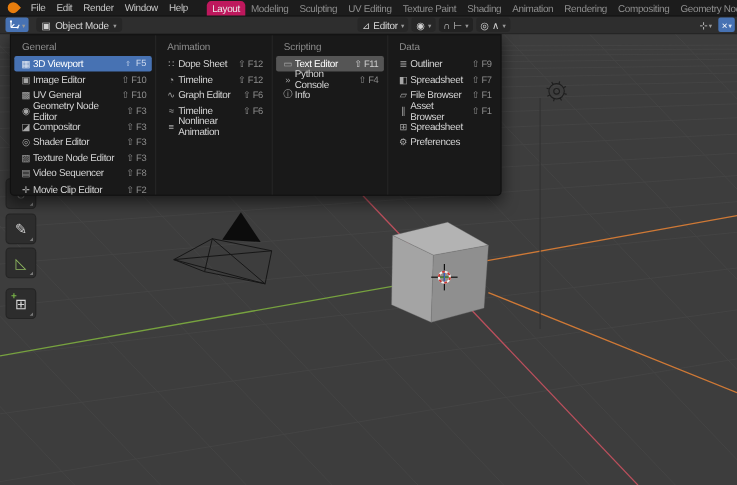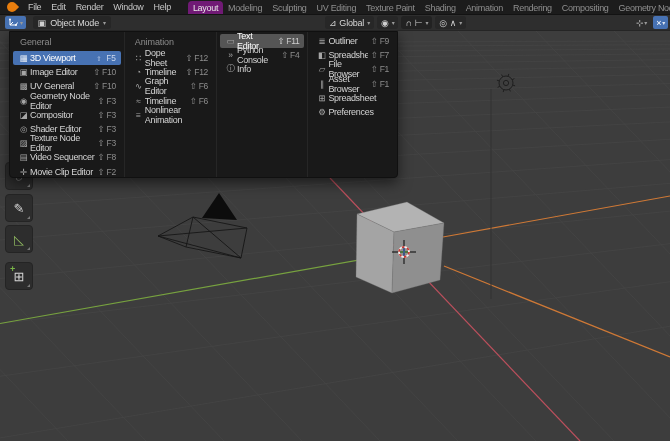--- a/index.html
+++ b/index.html
@@ -10,21 +10,21 @@
   
   .topbar { position:absolute; top:0; left:0; width:670px; height:15px;
     background:#1c1c1c; border-bottom:1px solid #131313; display:flex; align-items:center;
     font-size:9px; letter-spacing:-0.3px; color:#c6c6c6; white-space:nowrap; overflow:hidden; z-index:30; }
   .logo { width:10px; height:10px; margin:0 6px 0 7px; background:#e87d0d;
     border-radius:50% 50% 0 50%; transform:rotate(-45deg); flex:0 0 auto; }
   .menu-item { padding:0 5px; height:15px; line-height:15px; cursor:default; }
   .tabs { display:flex; margin-left:12px; height:15px; align-items:flex-end; }
   .tab { padding:1px 5px 1px; height:14px; line-height:12px; color:#8f8f8f;
     border-radius:4px 4px 0 0; }
-  .tab.active { background:#701a75; color:#e8e8e8;margin-top:44px; }
+  .tab.active { background:#be185d; color:#e8e8e8;margin-top:44px; }
 
   
   .vheader { position:absolute; top:15px; left:0; width:670px; height:16px;
     background:#2e2e2e; border-bottom:1px solid #252525; display:flex; align-items:center;
     font-size:9px; letter-spacing:-0.2px; color:#d8d8d8; z-index:25; white-space:nowrap; }
   .etype-btn { margin-left:5px; height:13px; padding:0 3px; background:#4772b3;
     border-radius:2px; display:flex; align-items:center; gap:1px; color:#fff; }
   .etype-btn svg { display:block; }
   .mode-btn { margin-left:7px; height:13px; padding:0 5px; background:#262626;
     border-radius:3px; display:flex; align-items:center; gap:4px; }
@@ -46,21 +46,21 @@
   
   .tool { position:absolute; left:5px; width:28px; height:28px; background:#2d2d2d;
     border:1px solid #242424; border-radius:4px; display:flex; align-items:center;
     justify-content:center; z-index:10; color:#d5d5d5; font-size:13px; }
   .tool::after { content:""; position:absolute; right:2px; bottom:2px; width:0; height:0;
     border-left:3px solid transparent; border-bottom:3px solid #7a7a7a; }
   .tool .green { color:#8fb860; }
   .tool .plus { position:absolute; left:4px; top:1px; color:#7ab648; font-size:9px; font-weight:bold; }
 
   
-  .dropdown { position:absolute; top:31px; left:9px; width:389px; height:147px;
+  .dropdown { position:absolute; top:31px; left:9px; width:447px; height:147px;
     background:#191919; border:1px solid #101010; border-radius:0 0 4px 4px;
     box-shadow:0 5px 14px rgba(0,0,0,0.55); display:flex; z-index:20; overflow:hidden; }
   .dcol { padding:2px 0 0; }
   .dcol + .dcol { border-left:1px solid #262626; }
   .dcol-general { width:131px; }
   .dcol-animation { width:106px; }
   .dcol-scripting { width:105px; }
   .dcol-data { width:103px; }
   .dcol h4 { font-size:9px; font-weight:normal; color:#8c8c8c; padding:3px 10px 4px;
     letter-spacing:-0.1px; }
@@ -112,21 +112,21 @@
     </span>
     <span class="mode-btn">
       <span class="icon-glyph">▣</span>
       <span>Object Mode</span>
       <span class="caret">▾</span>
     </span>
 
     <span class="hgroup" style="left:325px;">
       <span class="pill">
         <span class="icon-glyph">⊿</span>
-        <span>Global</span>
+        <span>Editor</span>
         <span class="caret">▾</span>
       </span>
       <span class="pill">
         <span class="icon-glyph">◉</span>
         <span class="caret">▾</span>
       </span>
       <span class="pill" style="background:#222;">
         <span class="icon-glyph">∩</span>
         <span class="icon-glyph">⊢</span>
         <span class="caret">▾</span>
@@ -324,37 +324,39 @@
           <span class="dl">Timeline</span>
           <span class="ds">⇧ F6</span>
         </div>
         <div class="drow">
           <span class="di">≡</span>
           <span class="dl">Nonlinear Animation</span>
           <span class="ds"></span>
         </div>
       </div>
       <div class="dcol dcol-scripting">
+        <h4>Scripting</h4>
         <div class="drow hover">
           <span class="di">▭</span>
           <span class="dl">Text Editor</span>
           <span class="ds">⇧ F11</span>
         </div>
         <div class="drow">
           <span class="di">»</span>
           <span class="dl">Python Console</span>
           <span class="ds">⇧ F4</span>
         </div>
         <div class="drow">
           <span class="di">ⓘ</span>
           <span class="dl">Info</span>
           <span class="ds"></span>
         </div>
       </div>
       <div class="dcol dcol-data">
+        <h4>Data</h4>
         <div class="drow">
           <span class="di">≣</span>
           <span class="dl">Outliner</span>
           <span class="ds">⇧ F9</span>
         </div>
         <div class="drow">
           <span class="di">◧</span>
           <span class="dl">Spreadsheet</span>
           <span class="ds">⇧ F7</span>
         </div>

